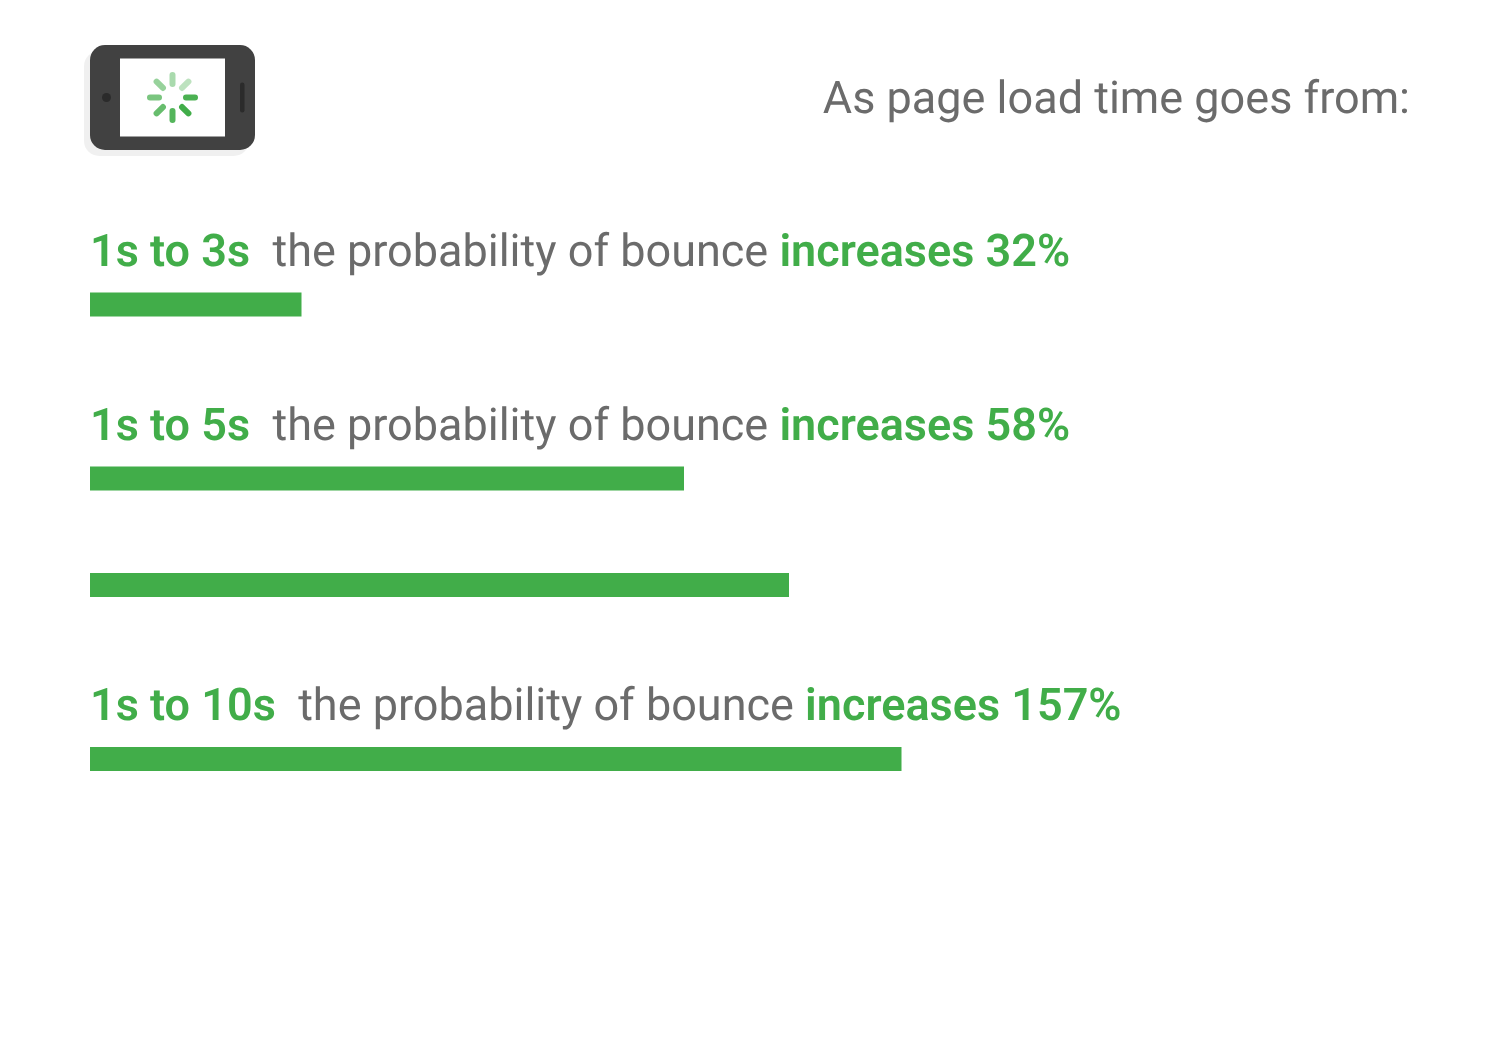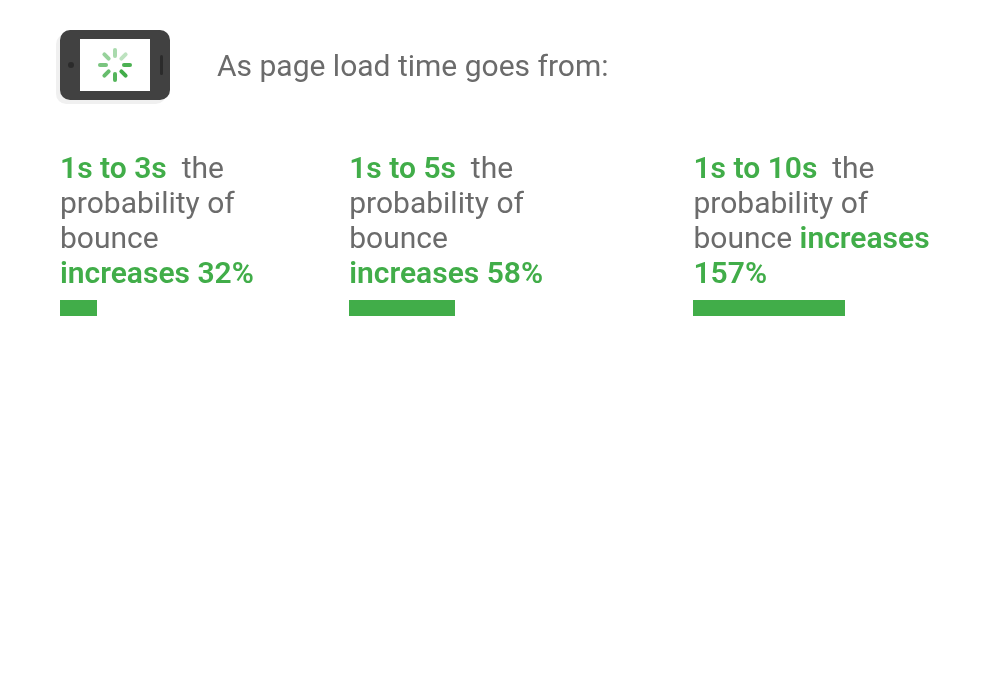--- a/index.html
+++ b/index.html
@@ -6,22 +6,23 @@
   body {
     font-family: -apple-system, BlinkMacSystemFont, "Segoe UI", Roboto, "Helvetica Neue", Arial, sans-serif;
     background: #ffffff;
     width: 1000px;
     height: 698px;
     padding: 30px 60px;
   }
   .header {
     display: flex;
     align-items: center;
-    gap: 47px;
+    gap: 21px;
     margin-bottom: 50px;
+    justify-content: space-between;
   }
   .phone {
     width: 110px;
     height: 70px;
     background: #414141;
     border-radius: 10px;
     position: relative;
     display: flex;
     align-items: center;
     justify-content: center;
@@ -72,21 +73,21 @@
     border-radius: 2px;
     transform-origin: center -7px;
   }
   .title {
     font-size: 30px;
     color: #6b6b6b;
     font-weight: 400;
   }
   .rows {
     display: flex;
-    flex-direction: row;
+    flex-direction: column;
     gap: 55px;
   }
   .row {}
   .row-text {
     font-size: 30px;
     color: #6b6b6b;
     font-weight: 400;
     margin-bottom: 10px;
   }
   .row-text .green {

